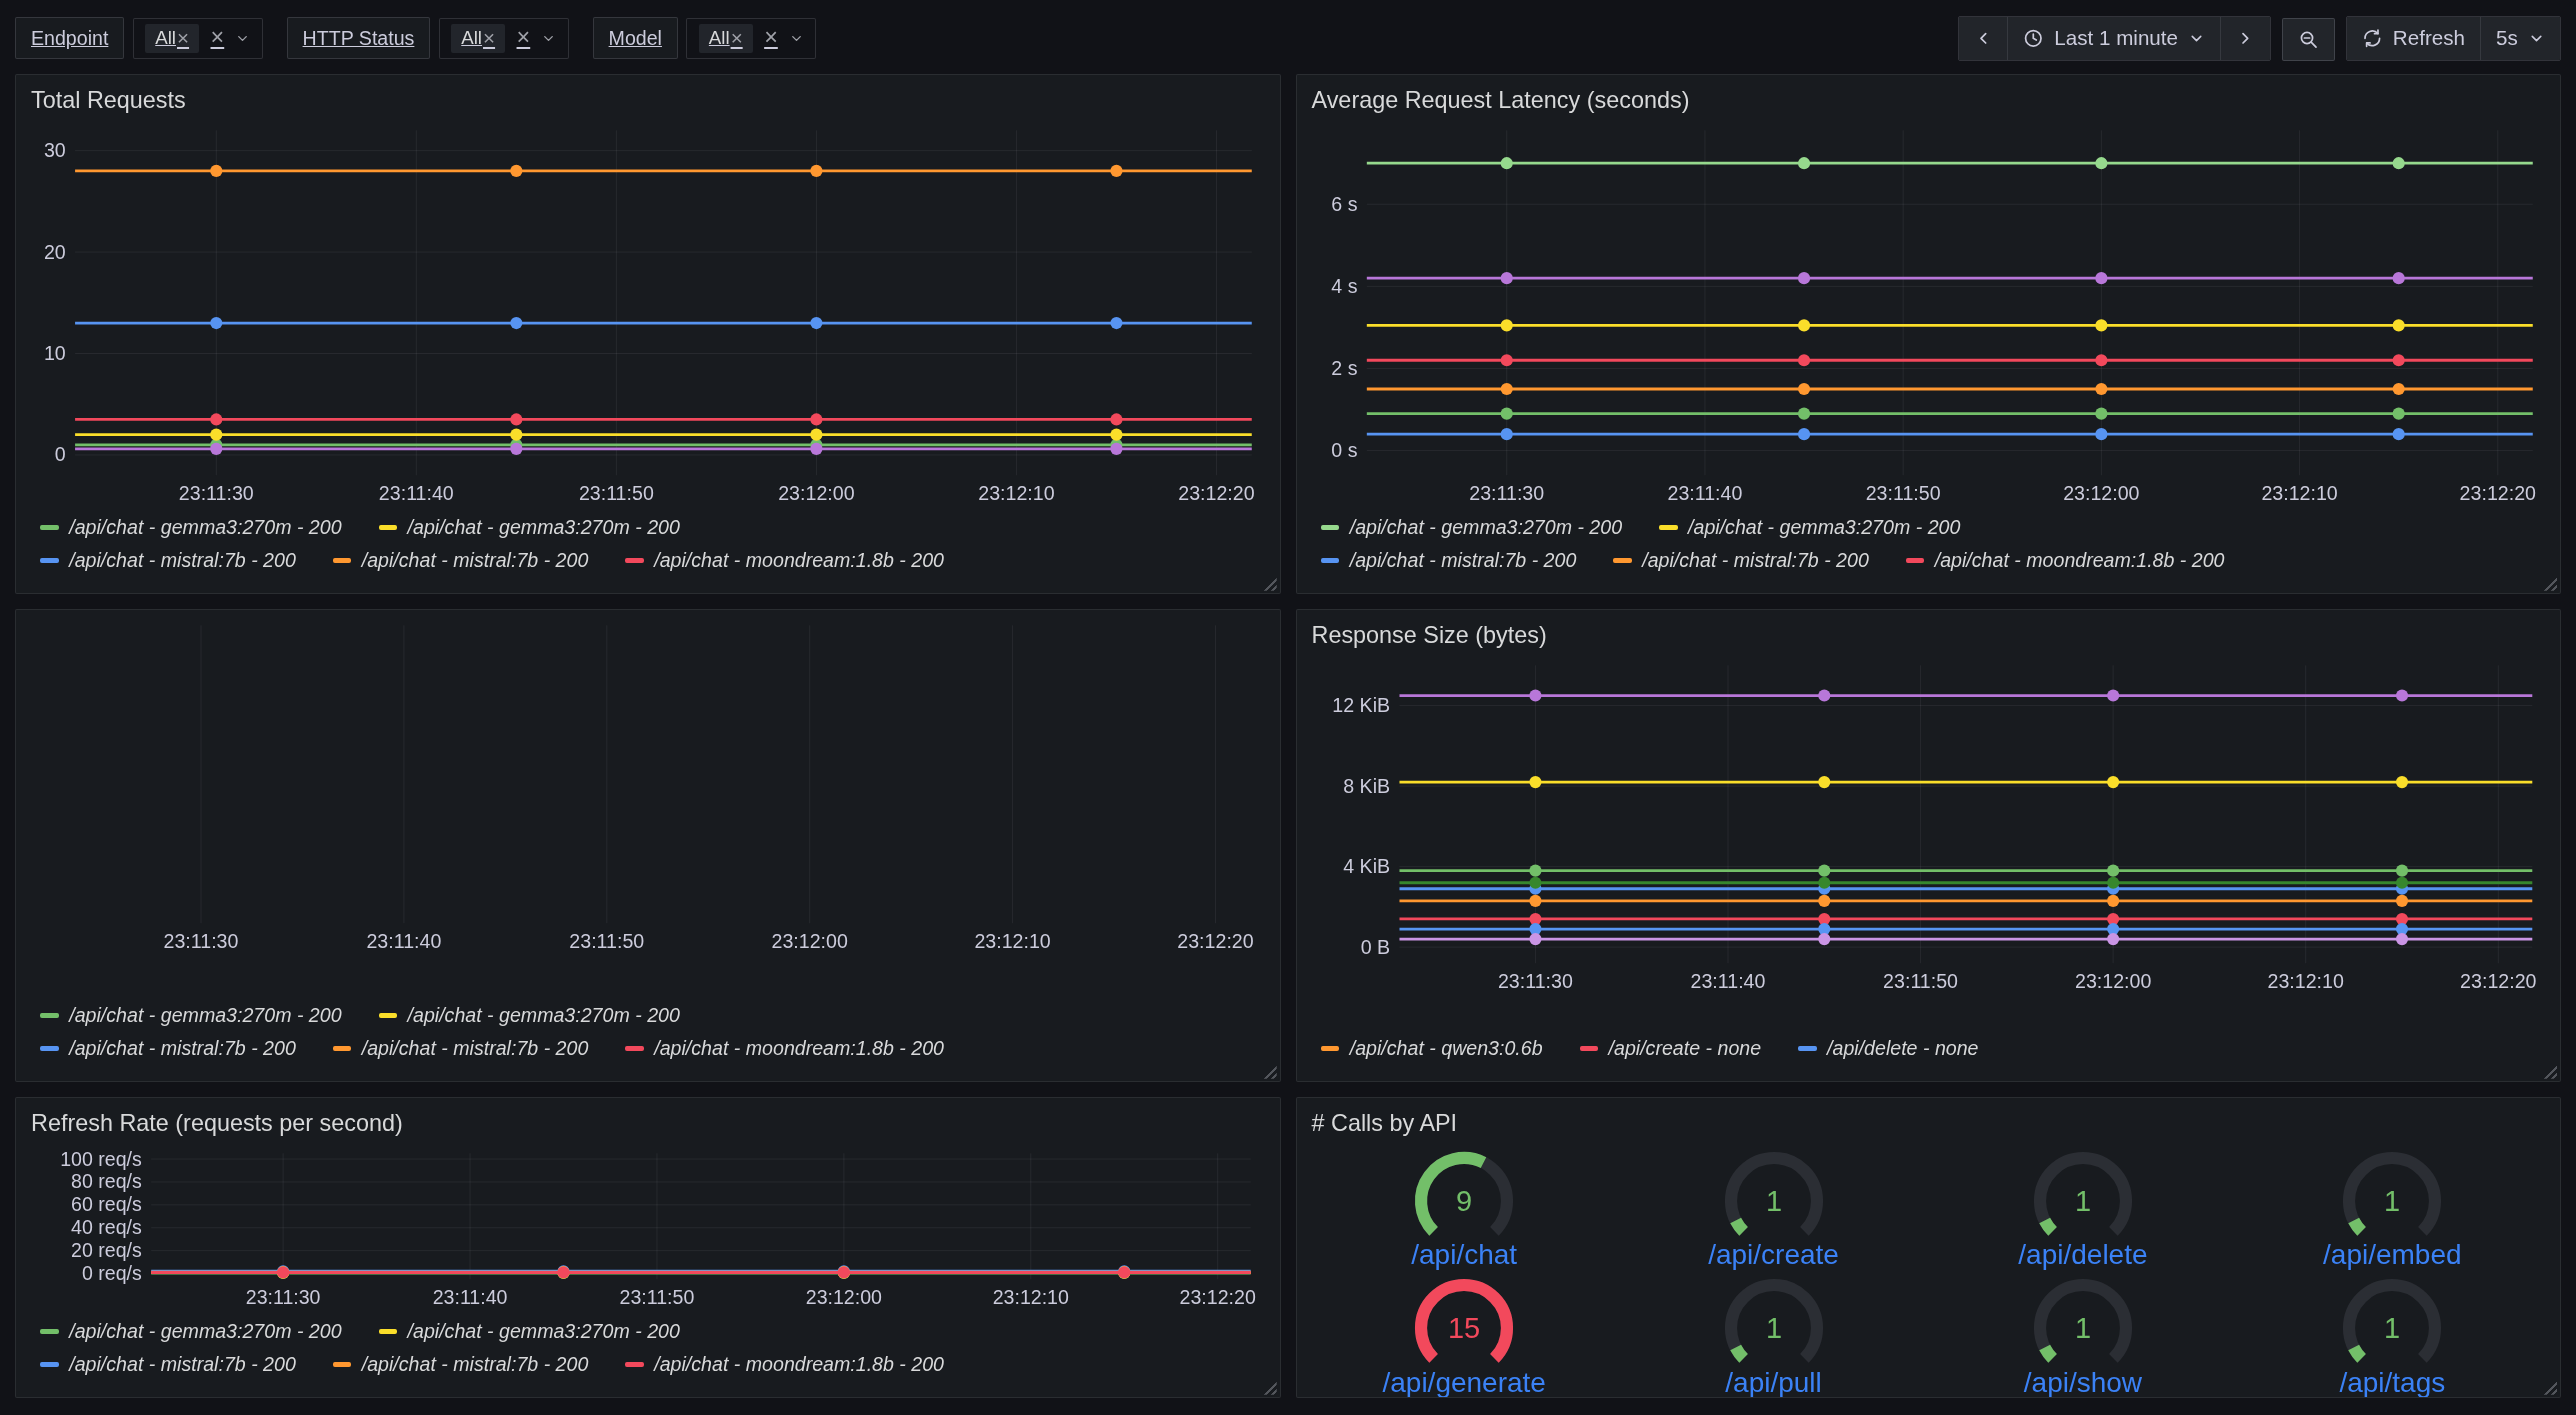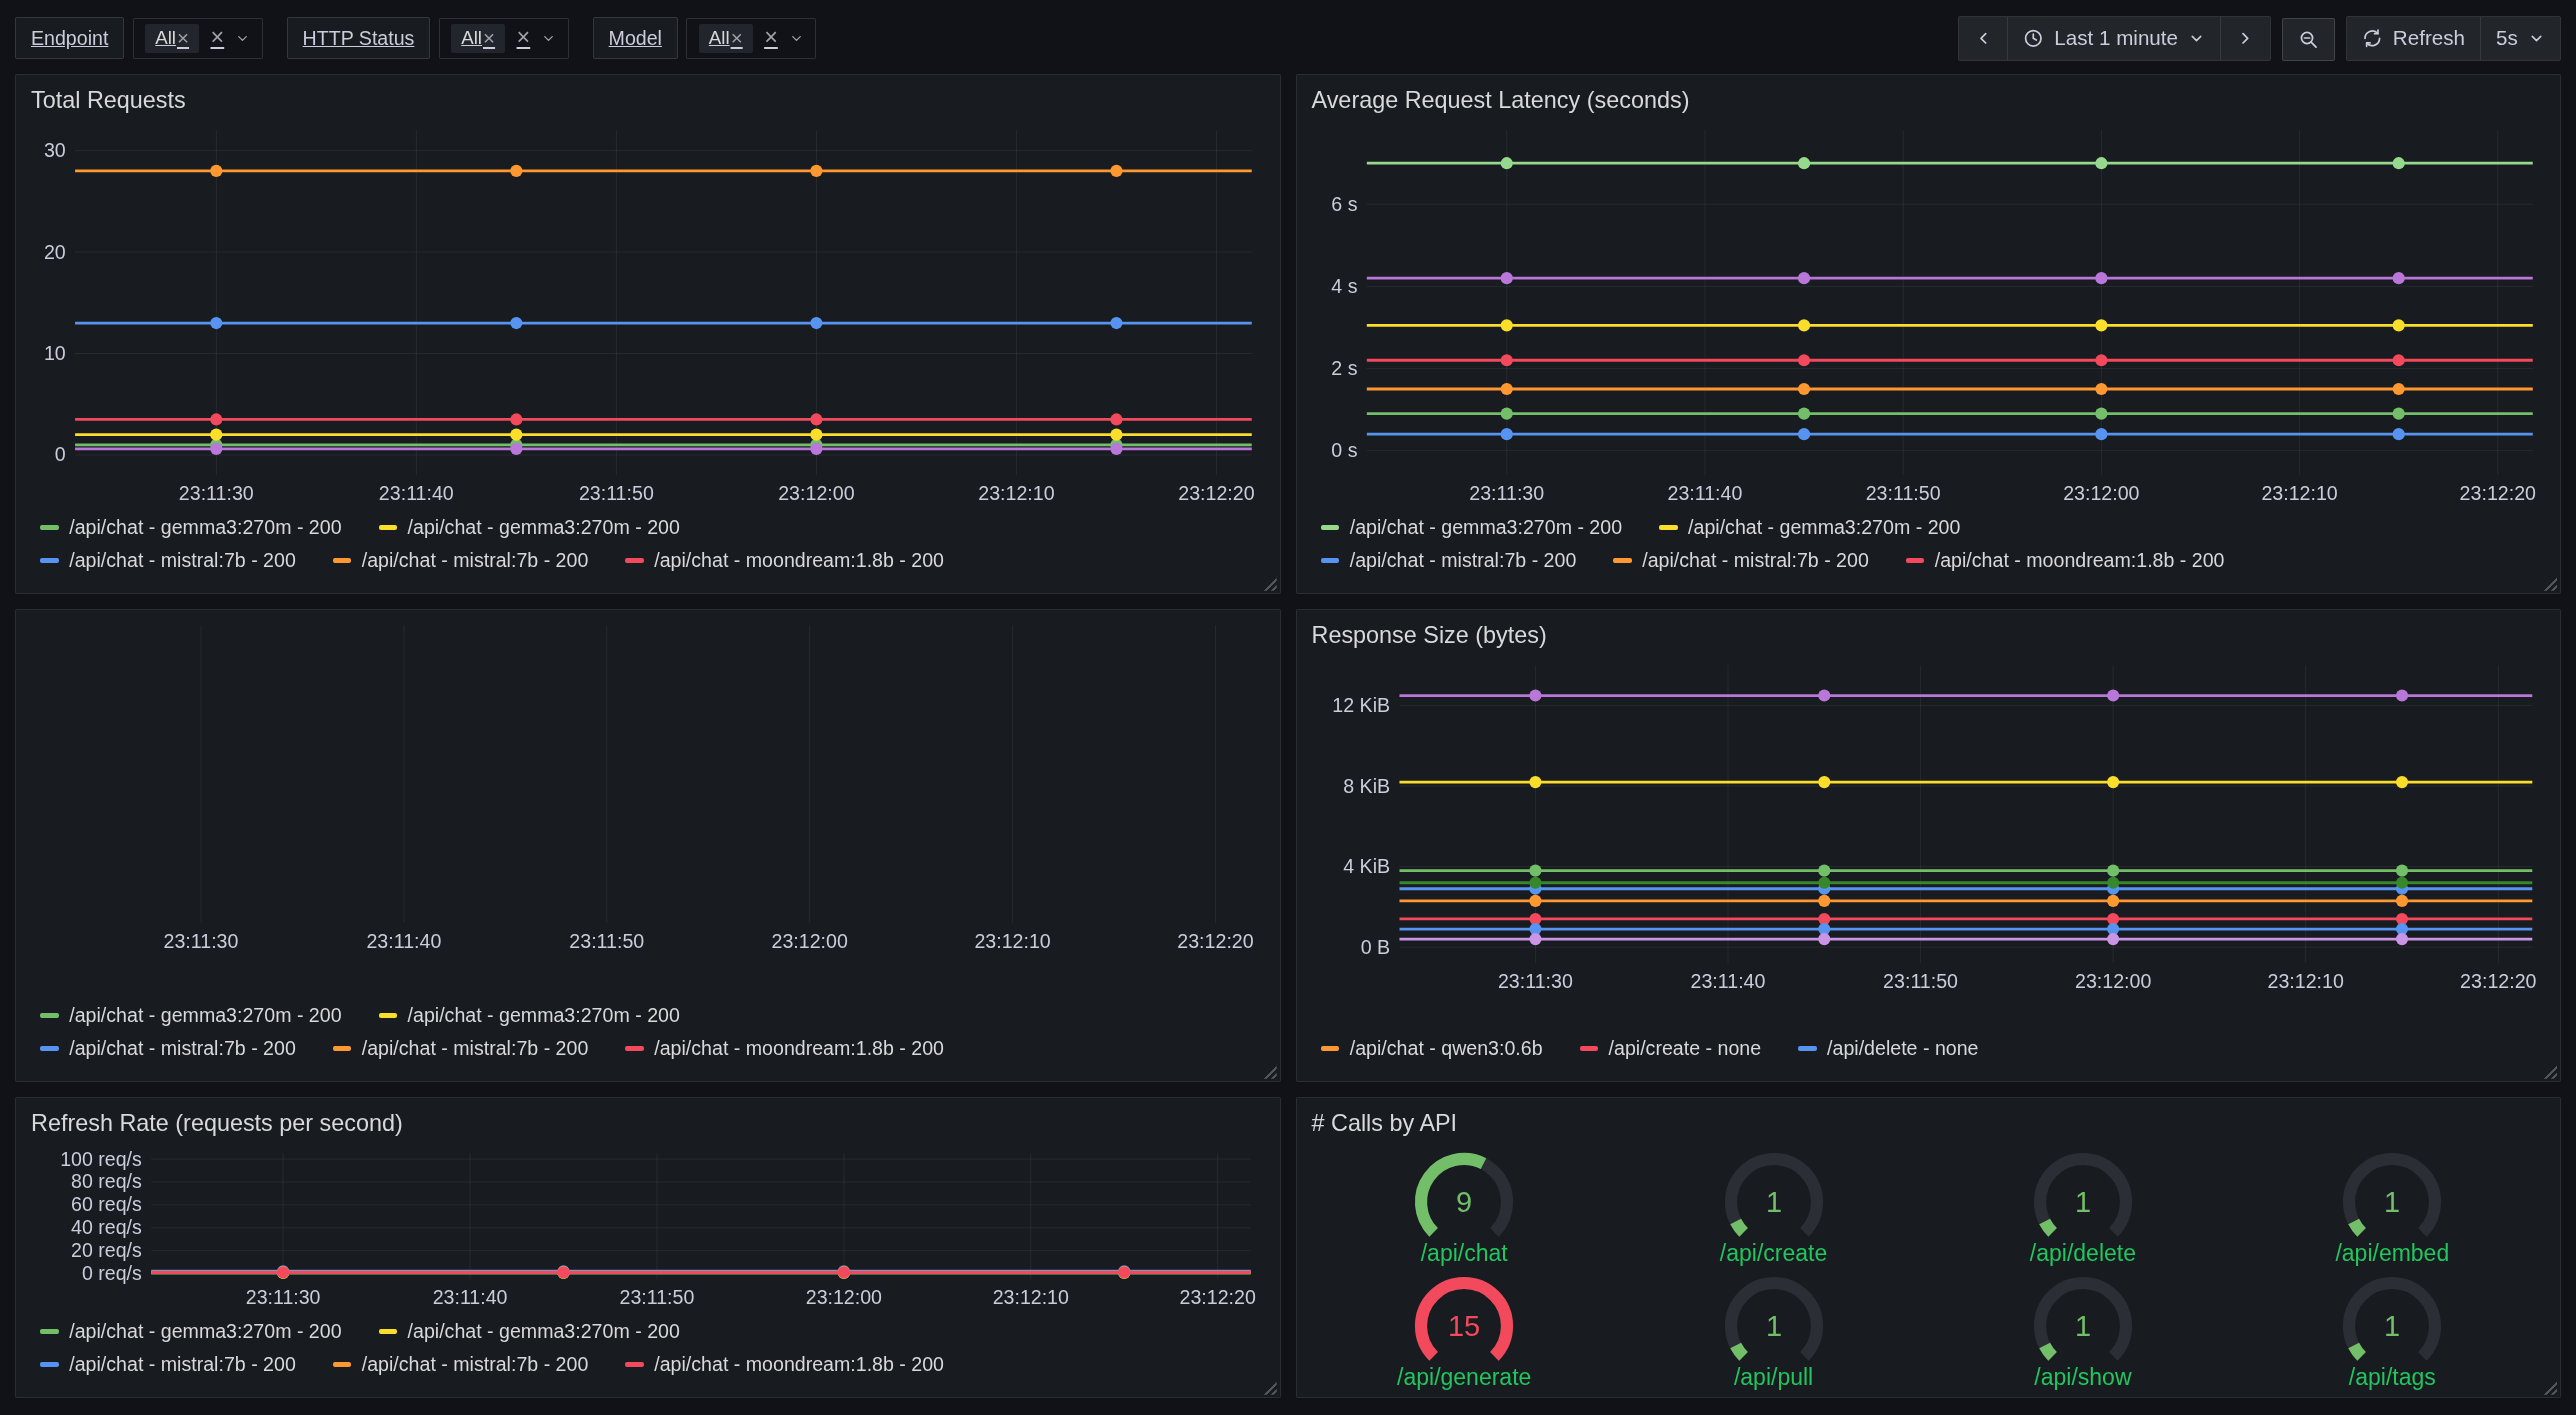--- a/index.html
+++ b/index.html
@@ -49,28 +49,28 @@
     position:relative; background:#181b1f;
     border:0.9px solid rgba(204,204,220,0.10); border-radius:1.9px;
     display:flex; flex-direction:column; overflow:hidden; padding:5.6px 0 5.6px;
   }
   .panel-header { padding:5.6px 15px 7.5px; display:flex; align-items:center; }
   .panel-title { font-size:23.4px; font-weight:500; color:#d8d9da; cursor:pointer; }
   .panel-body { flex:1; display:flex; flex-direction:column; min-height:0; padding:0 15px 3.7px; }
   .chart { flex:1; min-height:0; }
   .legend { padding:9.3px 0 1.9px 9.3px; }
   .legend-row { display:flex; gap:37px; margin-bottom:10.3px; }
-  .legend-item { display:flex; align-items:center; gap:10.3px; font-size:19.6px; color:#d8d9da; cursor:pointer; white-space:nowrap; }
+  .legend-item { display:flex; align-items:center; gap:10.3px; font-size:19.6px; color:#d8d9da; cursor:pointer; white-space:nowrap;font-style:italic; }
   .legend-marker { width:18.7px; height:4.7px; border-radius:1.9px; display:inline-block; flex:none; }
   svg text { font-family:"Liberation Sans", sans-serif; }
 
   
   .gauge-grid { flex:1; display:grid; grid-template-columns:repeat(4,1fr); grid-template-rows:1fr 1fr; padding:0 13px; }
   .gauge-cell { display:flex; flex-direction:column; align-items:center; justify-content:center; }
-  .gauge-label { font-size:23px; color:#22c55e; margin-top:-18.7px; }
+  .gauge-label { font-size:28px; color:#3b82f6; margin-top:-18.7px; }
 
   
   .resize-handle {
     position:absolute; right:2.8px; bottom:2.8px; width:14px; height:14px; cursor:nwse-resize;
     background:repeating-linear-gradient(-45deg, transparent 0 2.8px, #53565c 2.8px 4.7px);
     clip-path:polygon(100% 0, 100% 100%, 0 100%);
   }
 </style>
 </head>
 <body>

